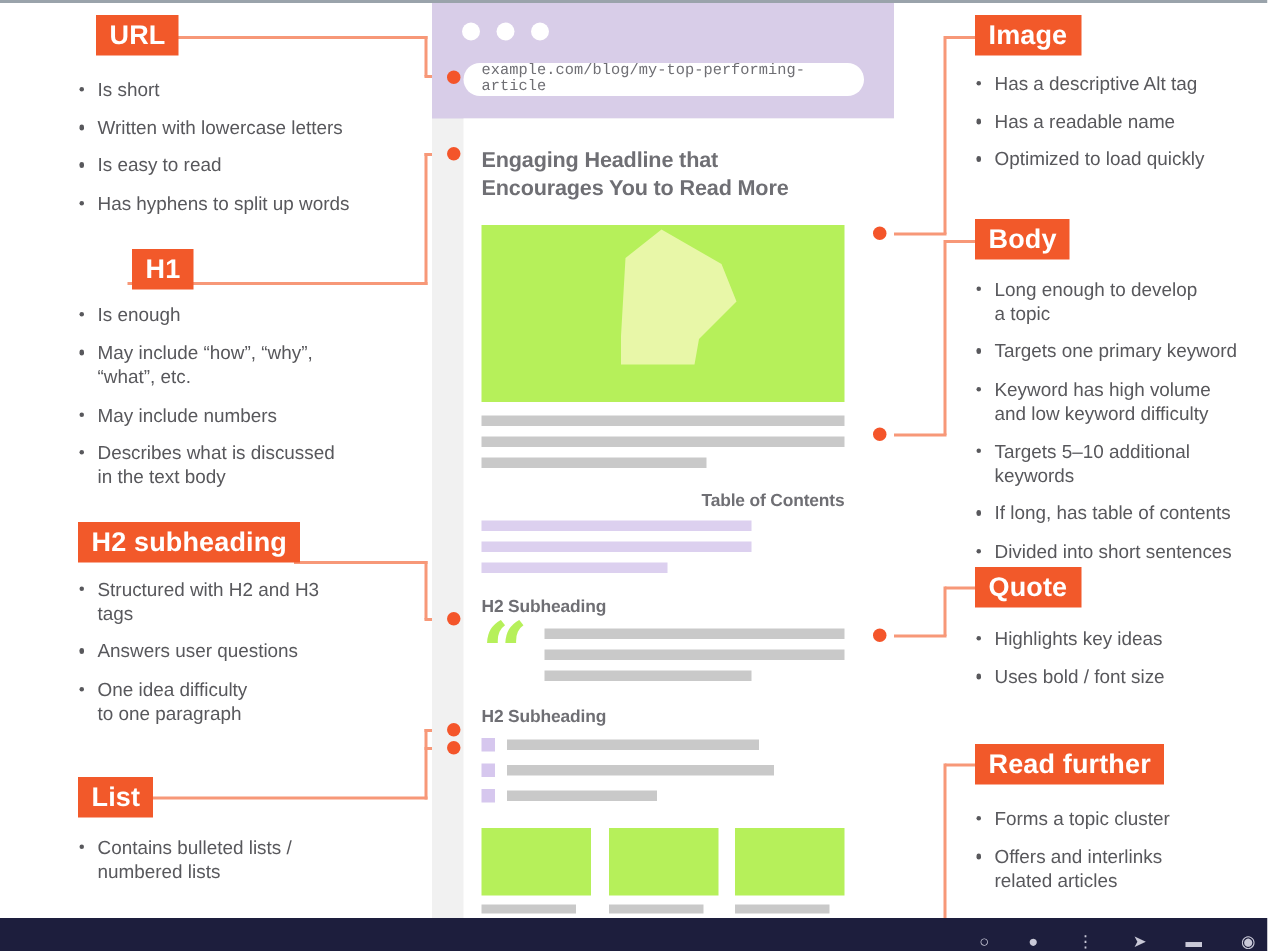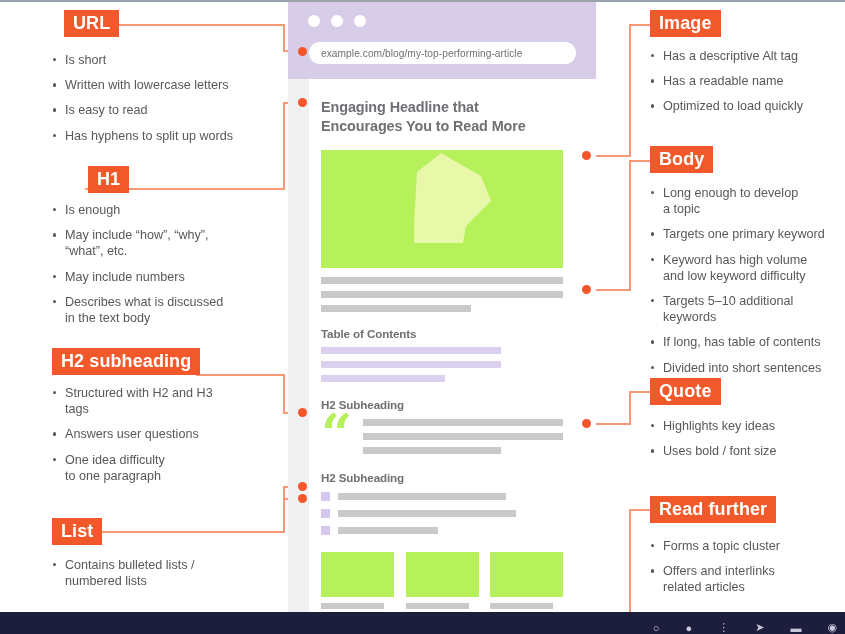--- a/index.html
+++ b/index.html
@@ -75,21 +75,21 @@
   .dots{position:absolute;left:20px;top:13px;display:flex;gap:11px;}
   .dots i{display:block;width:12px;height:12px;border-radius:50%;background:#ffffff;}
   .urlpill{
     position:absolute;left:21px;top:40px;
     width:267px;height:22px;border-radius:11px;
     background:#ffffff;
     display:flex;align-items:center;
     padding:0 12px;box-sizing:border-box;
   }
   .urlpill span{
-    font-size:10.2px;color:#6f6f74;letter-spacing:.05px;
+    font-size:10.2px;color:#6f6f74;letter-spacing:.05px;font-family:Liberation Mono, monospace;
   }
   .page{
     position:absolute;left:21px;top:77px;
     width:298px;height:555px;
     background:#ffffff;
   }
   .page-inner{position:absolute;left:12px;top:0;width:242px;}
 
   .headline{
     font-size:14.4px;line-height:19px;font-weight:bold;
@@ -209,21 +209,21 @@
             <path d="M93 74 L96 22 L120 3 L160 26 L170 51 L145 76 L142 93 L93 93 Z" fill="#e8f7a8"></path>
           </svg>
         </div>
 
         <div style="margin-top:9px;">
           <div class="bar" style="width:242px;"></div>
           <div class="bar" style="width:242px;"></div>
           <div class="bar" style="width:150px;"></div>
         </div>
 
-        <div style="margin-top:15px;" class="sub">Table of Contents</div>
+        <div style="margin-top:15px;text-align:right;" class="sub">Table of Contents</div>
         <div style="margin-top:5px;">
           <div class="bar lav" style="width:180px;"></div>
           <div class="bar lav" style="width:180px;"></div>
           <div class="bar lav" style="width:124px;"></div>
         </div>
 
         <div style="margin-top:16px;" class="sub">H2 Subheading</div>
 
         <div class="quoterow">
           <div class="quotemark">“</div>

